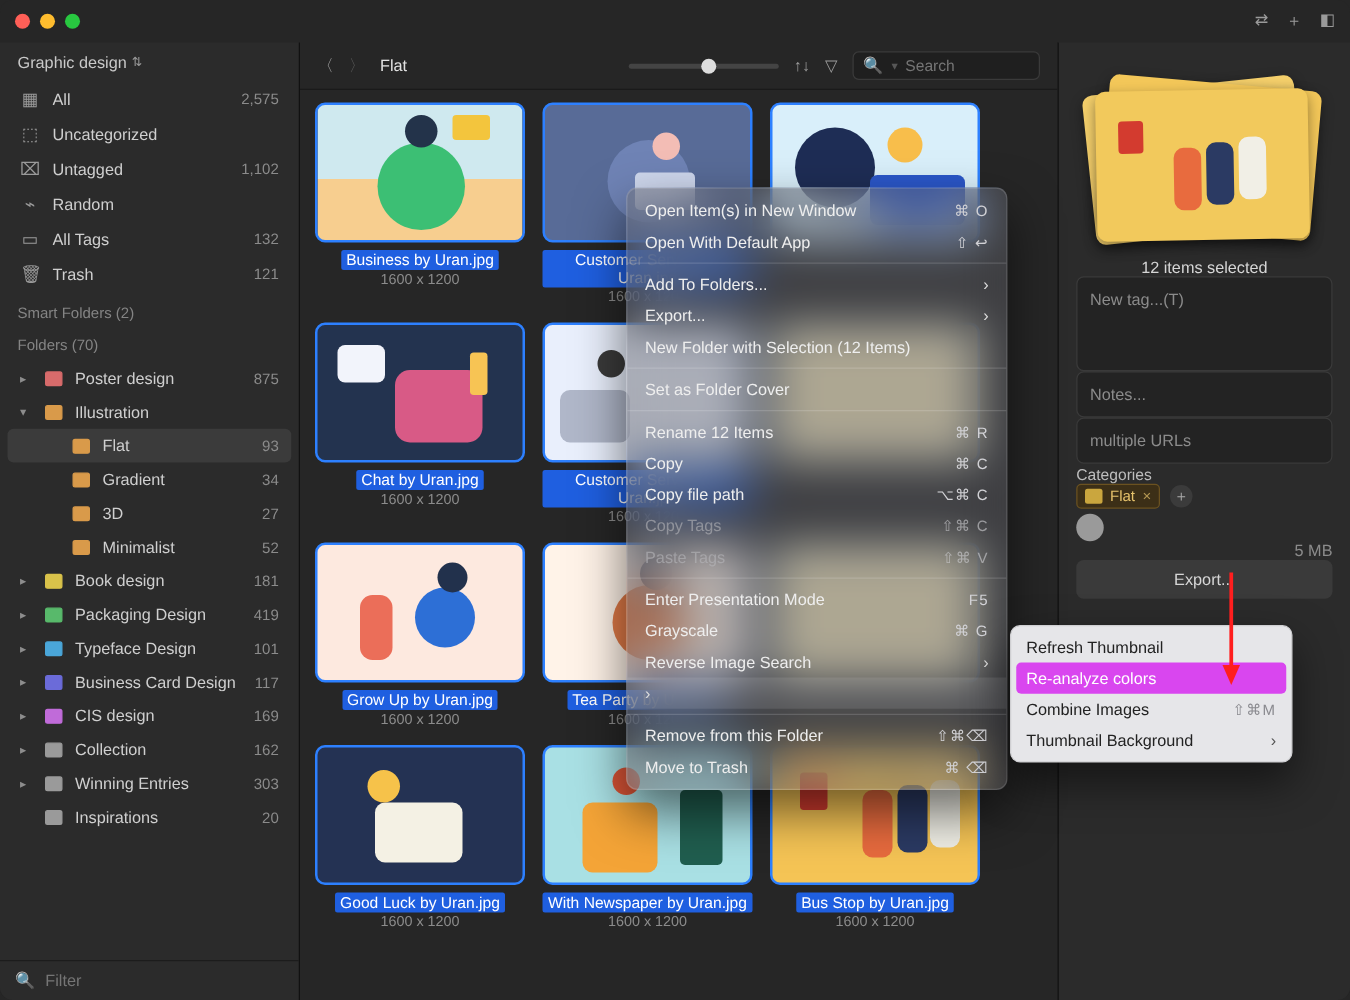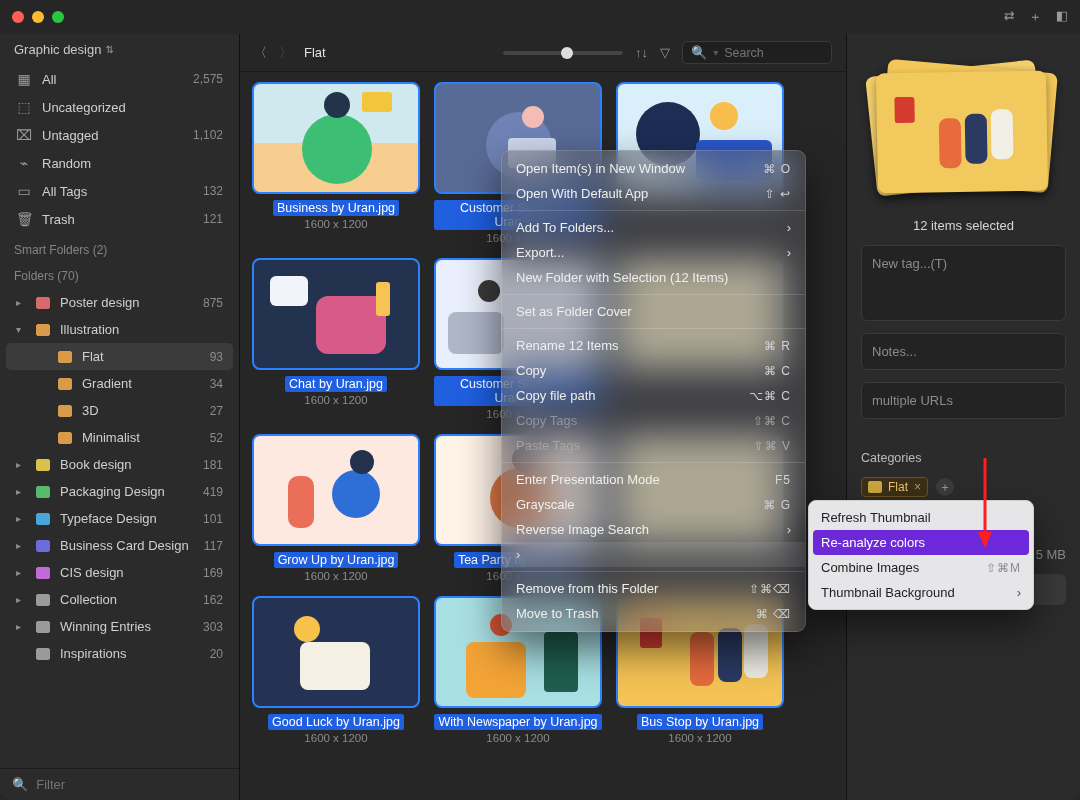--- a/index.html
+++ b/index.html
@@ -34,50 +34,50 @@
   .slider { width:120px; height:4px; background:#444; border-radius:2px; position:relative; }
   .slider::after { content:""; position:absolute; top:-4px; left:48%; width:12px; height:12px; border-radius:50%; background:#ddd; }
   .grid-wrap { flex:1; overflow:hidden; padding:10px 8px 0 12px; position:relative; }
   .grid { display:grid; grid-template-columns: repeat(3, 168px); gap: 14px 14px; align-content:start; }
   .card { width:168px; }
   .thumb { width:168px; height:112px; border-radius:8px; border:2px solid #2d80ff; background:#efe3b8; position:relative; overflow:hidden;}
   .cap { text-align:center; margin-top:6px; }
   .cap .name { display:inline-block; background:#1f5fe0; color:#fff; padding:1px 4px; border-radius:2px; font-size:12.5px; max-width:168px; }
   .cap .dim { color:#8b8b8b; font-size:11.5px; margin-top:2px; }
   
-  .inspector { width:234px; background:#2b2b2b; border-left:1px solid #111; padding:14px 14px 10px; display:flex; flex-direction:column; gap:12px; position:relative; }
+  .inspector { width:234px; background:#2b2b2b; border-left:1px solid #111; padding:14px 14px 10px; display:flex; flex-direction:column; position:relative; }
   .preview-stack { align-self:center; margin-top:14px; position:relative; width:190px; height:140px; }
   .stack-card { position:absolute; width:170px; height:120px; border-radius:8px; background:#f2c95c; box-shadow:0 4px 10px rgba(0,0,0,.4);}
   .stack-card.a{ transform:rotate(-6deg); top:6px; left:2px; background:#f4cf6b;}
   .stack-card.b{ transform:rotate(5deg); top:4px; left:14px; background:#f3c759;}
   .stack-card.c{ transform:rotate(-1deg); top:10px; left:8px;}
   .insp-title { text-align:center; color:#d6d6d6; margin-top:4px; }
   .insp-box { background:#232323; border:1px solid #3a3a3a; border-radius:6px; padding:10px; color:#8b8b8b; }
   .insp-box.tall{ height:76px; }
   .chiprow { display:flex; align-items:center; gap:8px; }
   .chip { background:#3c2f17; border:1px solid #6b5220; color:#e7c36c; border-radius:4px; padding:2px 6px; display:flex; align-items:center; gap:6px; font-size:12px;}
   .chip .sw { border:none; background:#caa63e; }
   .addcircle { width:18px; height:18px; border-radius:50%; background:#3b3b3b; color:#aaa; display:flex; align-items:center; justify-content:center; font-size:12px;}
   .colors { display:flex; gap:6px; }
   .csw { width:22px; height:22px; border-radius:50%; }
   .export-btn { background:#3a3a3a; text-align:center; padding:8px; border-radius:6px; color:#d6d6d6; }
-  .insp-head { color:#bdbdbd; font-size:12.5px; margin-top:20px; }
+  .insp-head { color:#bdbdbd; font-size:12.5px; margin-top:2px; }
   
   .ctx1 { position:absolute; left:501px; top:150px; width:305px; background:rgba(94,94,100,.45); backdrop-filter:blur(18px); border:1px solid rgba(255,255,255,.15); border-radius:9px; box-shadow:0 18px 40px rgba(0,0,0,.55); padding:5px 0; color:#eee; font-size:13px;}
   .ctx1 .row { display:flex; align-items:center; padding:5px 14px; gap:10px; }
   .ctx1 .row .txt { flex:1; }
   .ctx1 .row .sc { color:#d2d2d6; font-size:12px; letter-spacing:1px; }
   .ctx1 .row.dis { color:#b6b6ba; opacity:.6; }
   .ctx1 .row.hover { background:rgba(255,255,255,.10); }
   .ctx1 hr { border:none; border-top:1px solid rgba(255,255,255,.15); margin:4px 0;}
   .ctx1 .arr { color:#ddd; }
   .ctx2 { position:absolute; left:808px; top:500px; width:226px; background:#e6e6e9; border:1px solid #cfcfd2; border-radius:8px; box-shadow:0 16px 34px rgba(0,0,0,.5); padding:4px 0; color:#222; font-size:13px;}
   .ctx2 .row { display:flex; align-items:center; padding:5px 12px; }
   .ctx2 .row .txt { flex:1; }
-  .ctx2 .row.sel { background:#6d28d9; color:#fff; margin:0 4px; border-radius:4px; padding:5px 8px;}
+  .ctx2 .row.sel { background:#d946ef; color:#fff; margin:0 4px; border-radius:4px; padding:5px 8px;}
   .ctx2 .row .sc { color:#8a8a8f; font-size:12px; letter-spacing:1px;}
   .ctx2 .row .arr { color:#555; }
   
   .redarrow { position:absolute; left:976px; top:454px; width:18px; height:96px; pointer-events:none; }
   
   .th { position:absolute; border-radius:50%; }
   .t-business{ background:linear-gradient(180deg,#cfe9ef 55%,#f7ce8f 55%);}
   .t-business .a{ width:70px;height:70px;background:#3cbf74;left:48px;top:30px;}
   .t-business .b{ width:26px;height:26px;background:#23334a;left:70px;top:8px;}
   .t-business .c{ width:30px;height:20px;background:#f3c53d;left:108px;top:8px;border-radius:3px;}

